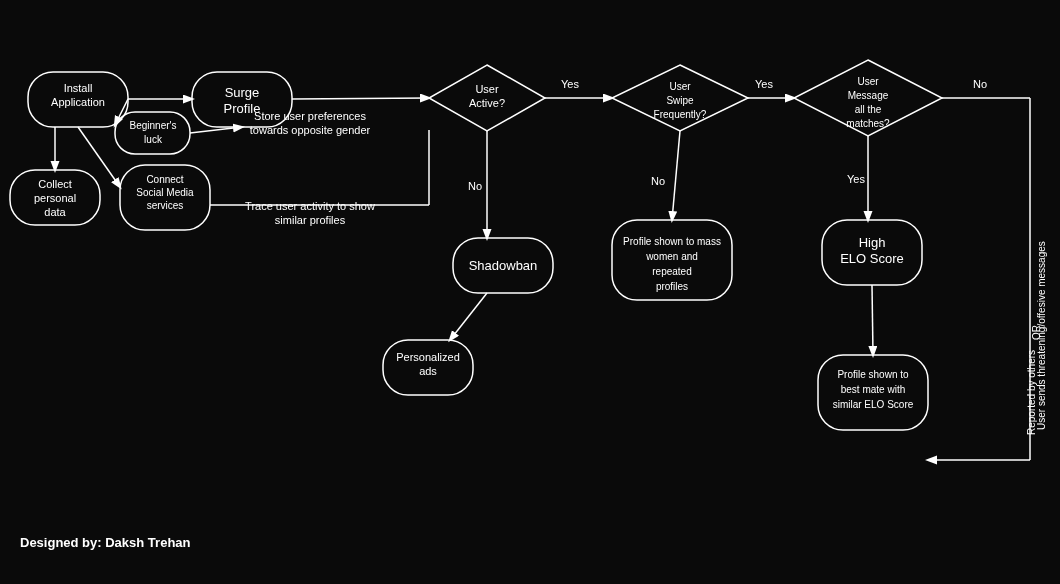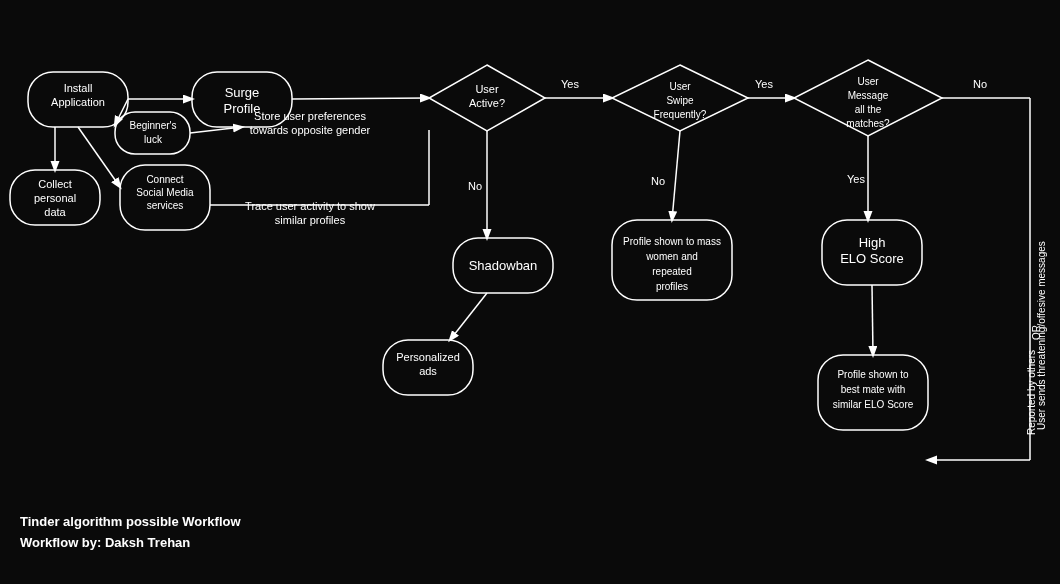--- a/index.html
+++ b/index.html
@@ -155,15 +155,14 @@
     <text x="980" y="88" text-anchor="middle" fill="white" font-size="11">No</text>
 
     <line x1="872" y1="285" x2="873" y2="355" stroke="#ffffff" stroke-width="1.5" marker-end="url(#arrow)"></line>
 
     <line x1="1030" y1="460" x2="928" y2="460" stroke="#ffffff" stroke-width="1.5" marker-end="url(#arrow)"></line>
 
   </svg>
 </div>
 
 <div class="footer-text">
-  <div>Tinder algorithm possible Workflow</div>
-  <div>Workflow by:  Daksh Trehan</div>
+  <div>Designed by:  Daksh Trehan</div>
 </div>
 
 </body></html>

